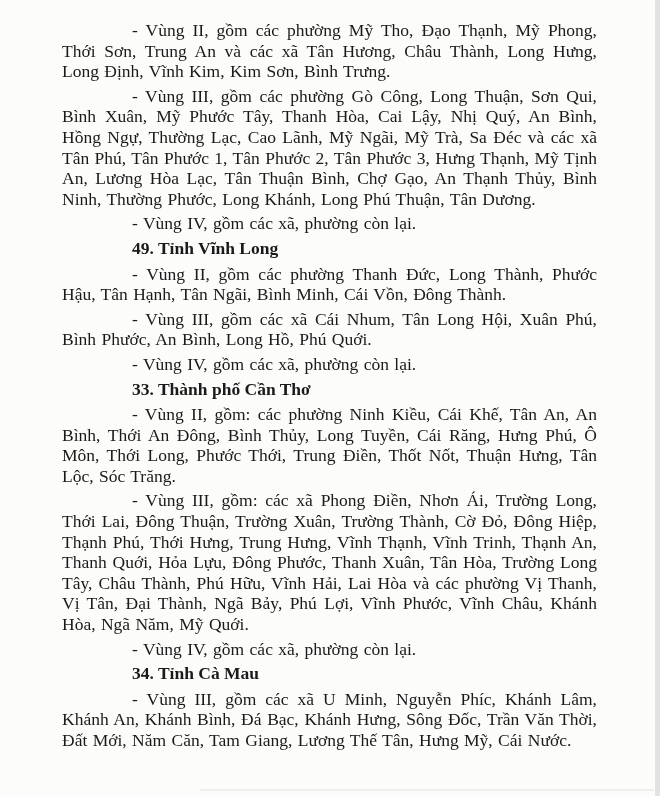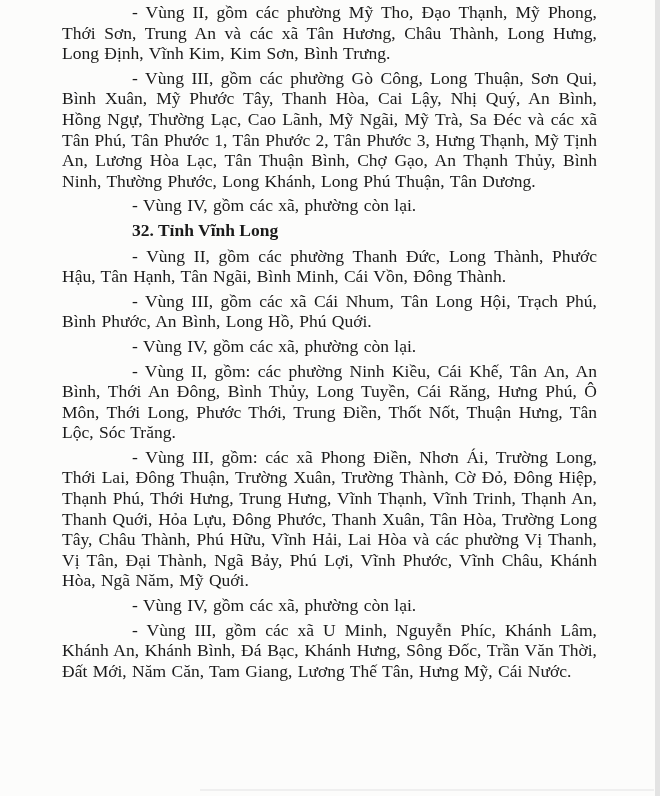--- a/index.html
+++ b/index.html
@@ -11,21 +11,21 @@
     height: 796px;
     overflow: hidden;
     background: #fcfcfb;
     font-family: "Liberation Serif", "DejaVu Serif", serif;
   }
   .page {
     position: relative;
     width: 660px;
     height: 796px;
     box-sizing: border-box;
-    padding: 2px 63px 0 62px;
+    padding: 20px 63px 0 62px;
     color: #1a1a1a;
   }
   .para {
     margin: 0 0 4px 0;
     text-indent: 70px;
     text-align: justify;
     font-size: 17.5px;
     line-height: 20.6px;
     word-spacing: 1px;
   }
@@ -54,24 +54,26 @@
     background: #efefef;
   }
 </style>
 </head>
 <body>
 
 <div class="page">
   <p class="para">- Vùng II, gồm các phường Mỹ Tho, Đạo Thạnh, Mỹ Phong, Thới Sơn, Trung An và các xã Tân Hương, Châu Thành, Long Hưng, Long Định, Vĩnh Kim, Kim Sơn, Bình Trưng.</p>
   <p class="para">- Vùng III, gồm các phường Gò Công, Long Thuận, Sơn Qui, Bình Xuân, Mỹ Phước Tây, Thanh Hòa, Cai Lậy, Nhị Quý, An Bình, Hồng Ngự, Thường Lạc, Cao Lãnh, Mỹ Ngãi, Mỹ Trà, Sa Đéc và các xã Tân Phú, Tân Phước 1, Tân Phước 2, Tân Phước 3, Hưng Thạnh, Mỹ Tịnh An, Lương Hòa Lạc, Tân Thuận Bình, Chợ Gạo, An Thạnh Thủy, Bình Ninh, Thường Phước, Long Khánh, Long Phú Thuận, Tân Dương.</p>
   <p class="para">- Vùng IV, gồm các xã, phường còn lại.</p>
-  <p class="heading">32. Tỉnh Vĩnh Long</p>
+  <p class="heading">49. Tỉnh Vĩnh Long</p>
   <p class="para">- Vùng II, gồm các phường Thanh Đức, Long Thành, Phước Hậu, Tân Hạnh, Tân Ngãi, Bình Minh, Cái Vồn, Đông Thành.</p>
-  <p class="para">- Vùng III, gồm các xã Cái Nhum, Tân Long Hội, Trạch Phú, Bình Phước, An Bình, Long Hồ, Phú Quới.</p>
+  <p class="para">- Vùng III, gồm các xã Cái Nhum, Tân Long Hội, Xuân Phú, Bình Phước, An Bình, Long Hồ, Phú Quới.</p>
   <p class="para">- Vùng IV, gồm các xã, phường còn lại.</p>
+  <p class="heading">33. Thành phố Cần Thơ</p>
   <p class="para">- Vùng II, gồm: các phường Ninh Kiều, Cái Khế, Tân An, An Bình, Thới An Đông, Bình Thủy, Long Tuyền, Cái Răng, Hưng Phú, Ô Môn, Thới Long, Phước Thới, Trung Điền, Thốt Nốt, Thuận Hưng, Tân Lộc, Sóc Trăng.</p>
   <p class="para">- Vùng III, gồm: các xã Phong Điền, Nhơn Ái, Trường Long, Thới Lai, Đông Thuận, Trường Xuân, Trường Thành, Cờ Đỏ, Đông Hiệp, Thạnh Phú, Thới Hưng, Trung Hưng, Vĩnh Thạnh, Vĩnh Trinh, Thạnh An, Thanh Quới, Hỏa Lựu, Đông Phước, Thanh Xuân, Tân Hòa, Trường Long Tây, Châu Thành, Phú Hữu, Vĩnh Hải, Lai Hòa và các phường Vị Thanh, Vị Tân, Đại Thành, Ngã Bảy, Phú Lợi, Vĩnh Phước, Vĩnh Châu, Khánh Hòa, Ngã Năm, Mỹ Quới.</p>
   <p class="para">- Vùng IV, gồm các xã, phường còn lại.</p>
+  <p class="heading">34. Tỉnh Cà Mau</p>
   <p class="para">- Vùng III, gồm các xã U Minh, Nguyễn Phíc, Khánh Lâm, Khánh An, Khánh Bình, Đá Bạc, Khánh Hưng, Sông Đốc, Trần Văn Thời, Đất Mới, Năm Căn, Tam Giang, Lương Thế Tân, Hưng Mỹ, Cái Nước.</p>
 
   <div class="edge-strip"></div>
   <div class="bottom-shade"></div>
 </div>
 
 </body></html>

